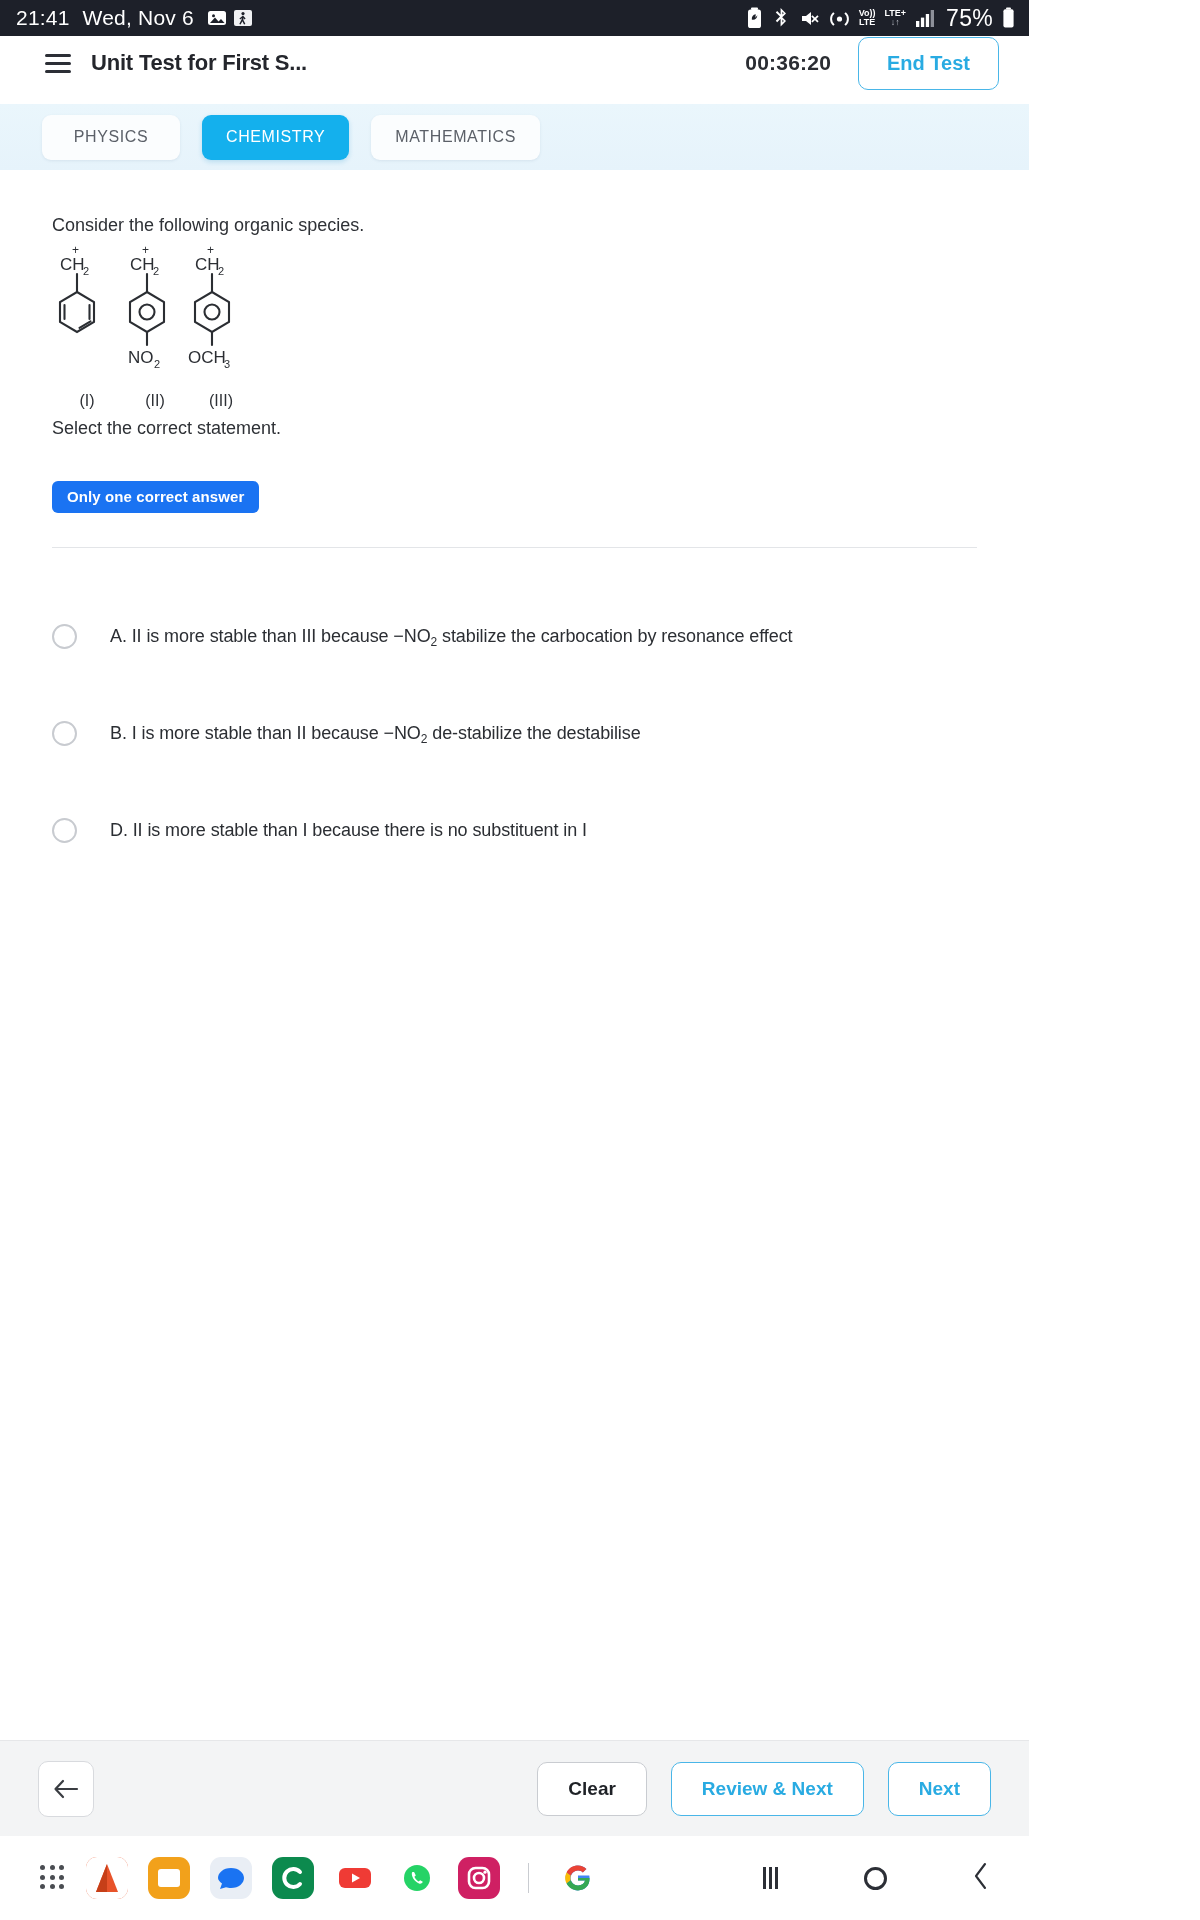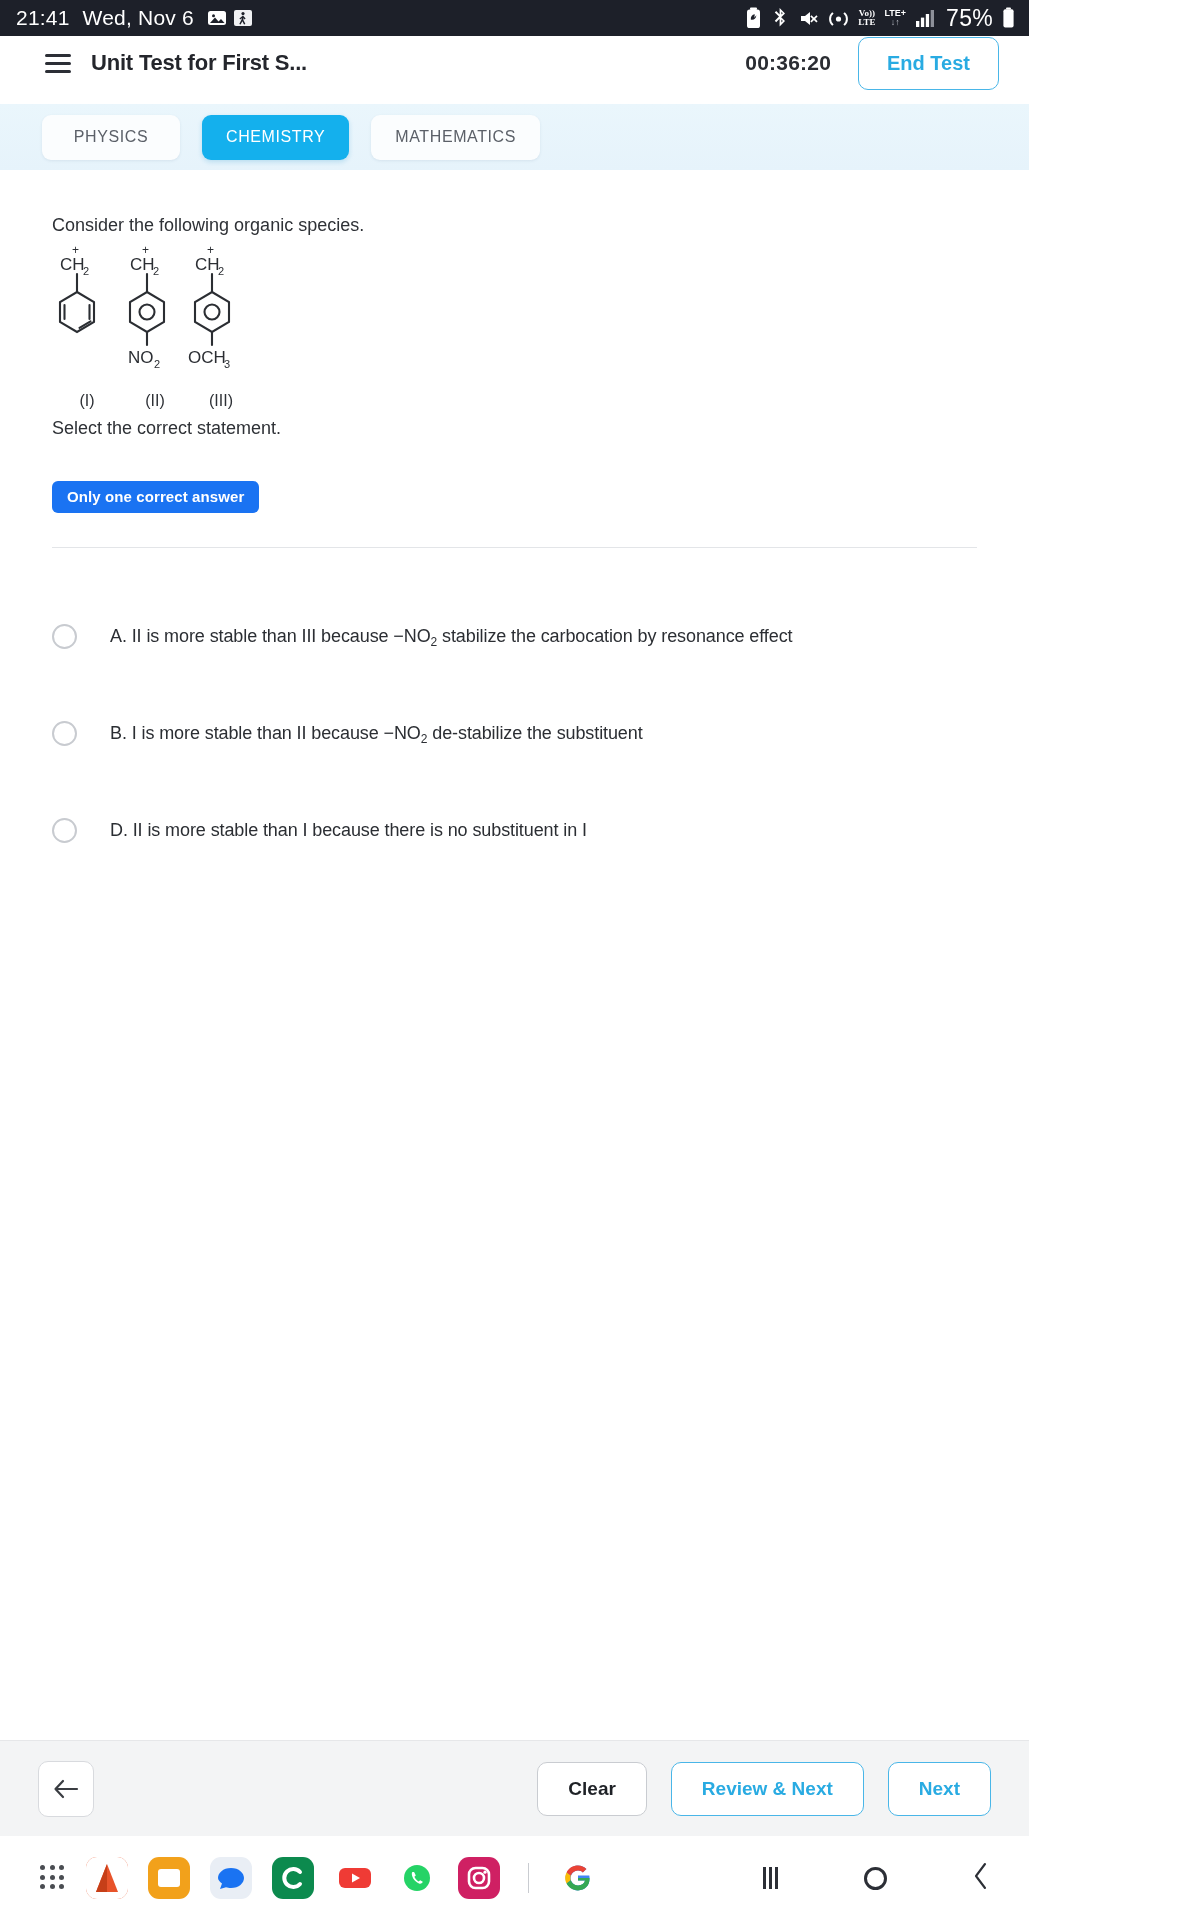--- a/index.html
+++ b/index.html
@@ -18,21 +18,21 @@
     padding: 0 14px 0 16px; flex: 0 0 36px;
   }
   .sb-left { display: flex; align-items: center; gap: 13px; }
   .sb-time { font-size: 21px; letter-spacing: .2px; }
   .sb-date { font-size: 21px; letter-spacing: .2px; }
   .sb-icons-left { display: flex; align-items: center; gap: 6px; }
   .sb-right { display: flex; align-items: center; gap: 9px; }
   .sb-pct { font-size: 23px; letter-spacing: .3px; }
   .mini { display: inline-flex; align-items: center; }
   .volte { display: flex; flex-direction: column; align-items: center; line-height: 1;
-           font-size: 9px; font-weight: bold; font-family: Liberation Serif, serif; }
+           font-size: 9px; font-weight: bold; }
   .lteplus { display: flex; flex-direction: column; align-items: center; line-height: 1.05;
              font-size: 9px; font-weight: bold; }
   .lteplus span.ar { font-size: 9px; color: #b9bcc4; }
 
   
   .appbar {
     height: 68px; background: #ffffff; display: flex; align-items: center;
     padding: 0 30px 14px 45px; flex: 0 0 68px;
   }
   .hamburger { width: 26px; height: 19px; display: flex; flex-direction: column;
@@ -281,21 +281,21 @@
         <div class="radio"></div>
         <div class="opt-text">
           <span>A.</span>
           <span>II is more stable than III because −NO</span><sub>2</sub><span> stabilize the carbocation by resonance effect</span>
         </div>
       </div>
       <div class="option">
         <div class="radio"></div>
         <div class="opt-text">
           <span>B.</span>
-          <span>I is more stable than II because −NO</span><sub>2</sub><span> de-stabilize the substituent</span>
+          <span>I is more stable than II because −NO</span><sub>2</sub><span> de-stabilize the destabilise</span>
         </div>
       </div>
       <div class="option">
         <div class="radio"></div>
         <div class="opt-text">
           <span>D.</span>
           <span>II is more stable than I because there is no substituent in I</span><sub></sub><span></span>
         </div>
       </div>
     </div>

